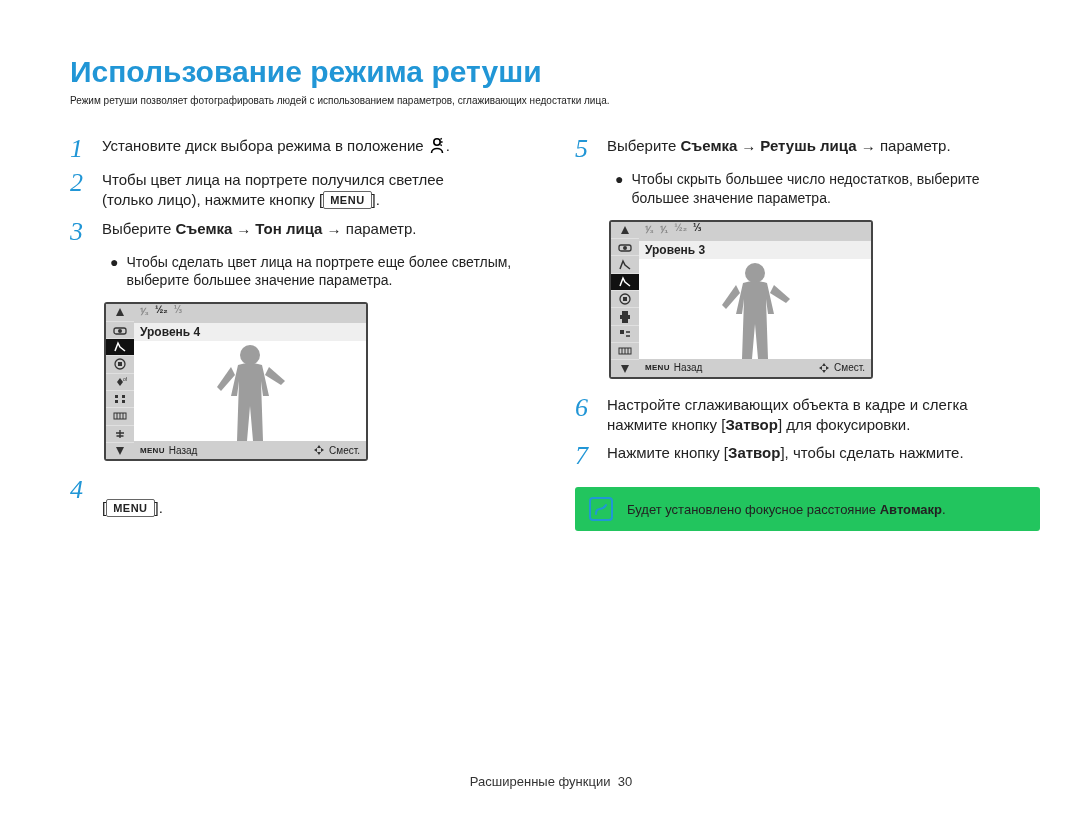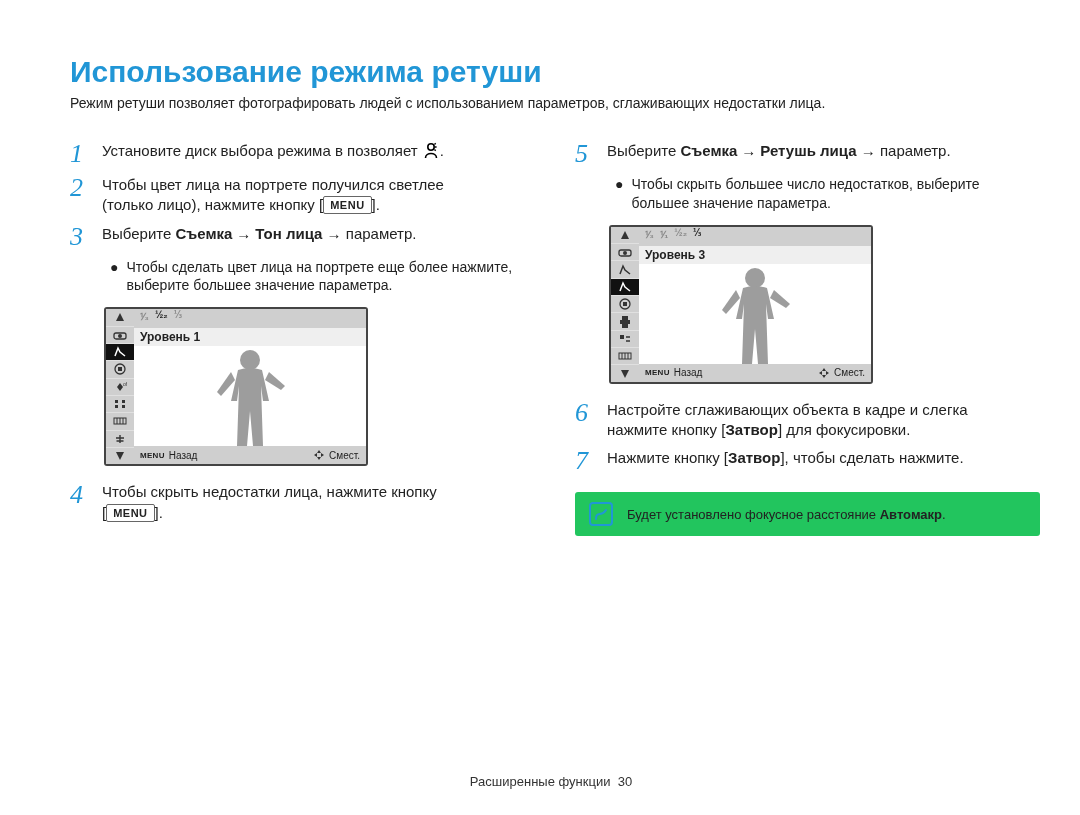--- a/index.html
+++ b/index.html
@@ -17,21 +17,21 @@
     padding: 55px 40px 40px 70px;
   }
   .title {
     color: #2196d6;
     font-size: 30px;
     font-weight: bold;
     margin: 0 0 6px 0;
     letter-spacing: 0px;
   }
   .intro {
-    font-size: 14px;
+    font-size: 10px;
     margin: 0 0 26px 0;
   }
   .cols {
     display: flex;
     gap: 40px;
   }
   .col {
     flex: 1;
     min-width: 0;
   }
@@ -198,21 +198,21 @@
   <h1 class="title">Использование режима ретуши</h1>
   <p class="intro">Режим ретуши позволяет фотографировать людей с использованием параметров, сглаживающих недостатки лица.</p>
 
   <div class="cols">
 
     <div class="col">
 
       <div class="step">
         <div class="step-num">1</div>
         <div class="step-body">
-          <span>Установите диск выбора режима в позволяет</span>
+          <span>Установите диск выбора режима в положение</span>
           <span class="mode-icon">
             <svg width="18" height="18" viewBox="0 0 18 18">
               <circle cx="9" cy="6" r="3.2" fill="none" stroke="#000" stroke-width="1.6"></circle>
               <path d="M3.5 17 C3.5 11 14.5 11 14.5 17" fill="none" stroke="#000" stroke-width="1.6"></path>
               <path d="M12.5 3.5 l1.2 -1.2 M13 6 l1.6 0 M12.5 8.5 l1.2 1.2" stroke="#000" stroke-width="1.4" fill="none"></path>
             </svg>
           </span><span>.</span>
         </div>
       </div>
 
@@ -226,21 +226,21 @@
 
       <div class="step">
         <div class="step-num">3</div>
         <div class="step-body">
           <span>Выберите </span><span class="bold">Съемка</span><span class="arrow">→</span><span class="bold">Тон лица</span><span> → параметр.</span>
         </div>
       </div>
       <div class="sub-bullets">
         <div class="b-row">
           <span class="dot">●</span>
-          <span>Чтобы сделать цвет лица на портрете еще более нажмите, выберите большее значение параметра.</span>
+          <span>Чтобы сделать цвет лица на портрете еще более светлым, выберите большее значение параметра.</span>
         </div>
       </div>
 
       <div class="screenshot">
         <div class="ss-sidebar">
           <div class="cell">
             <svg width="12" height="10">
                 <polygon points="6,1 10,9 2,9" fill="#333"></polygon>
               </svg>
           </div>
@@ -294,21 +294,21 @@
               </svg>
           </div>
         </div>
         <div class="ss-main">
           <div class="ss-topbar">
             <span class="frac-icon dim">⅟₃</span>
             <span class="frac-icon">½₂</span>
             <span class="frac-icon dim">⅓</span>
           </div>
           <div class="ss-level">
-            <span>Уровень 1</span>
+            <span>Уровень 4</span>
           </div>
           <div class="ss-canvas">
             <svg class="silhouette" viewBox="0 0 90 100">
               <g fill="#9d9d9d">
                 <circle cx="45" cy="14" r="10"></circle>
                 <path d="M33 24 Q45 20 57 24 L64 55 L58 55 L56 40 L58 100 L48 100 L45 65 L42 100 L32 100 L34 40 L32 55 L26 55 Z"></path>
                 <path d="M26 26 L12 46 L16 50 L30 34 Z"></path>
                 <path d="M64 26 L80 40 L76 44 L60 34 Z"></path>
               </g>
             </svg>
@@ -325,21 +325,21 @@
                 </svg>
               <span>Смест.</span>
             </span>
           </div>
         </div>
       </div>
 
       <div class="step">
         <div class="step-num">4</div>
         <div class="step-body">
-          <span>Чтобы скрыть недостатки лица, нажмите кнопку</span><br>
+          <br>
           <span>[</span><span class="menu-btn">MENU</span><span>].</span>
         </div>
       </div>
 
     </div>
 
     <div class="col">
 
       <div class="step">
         <div class="step-num">5</div>

